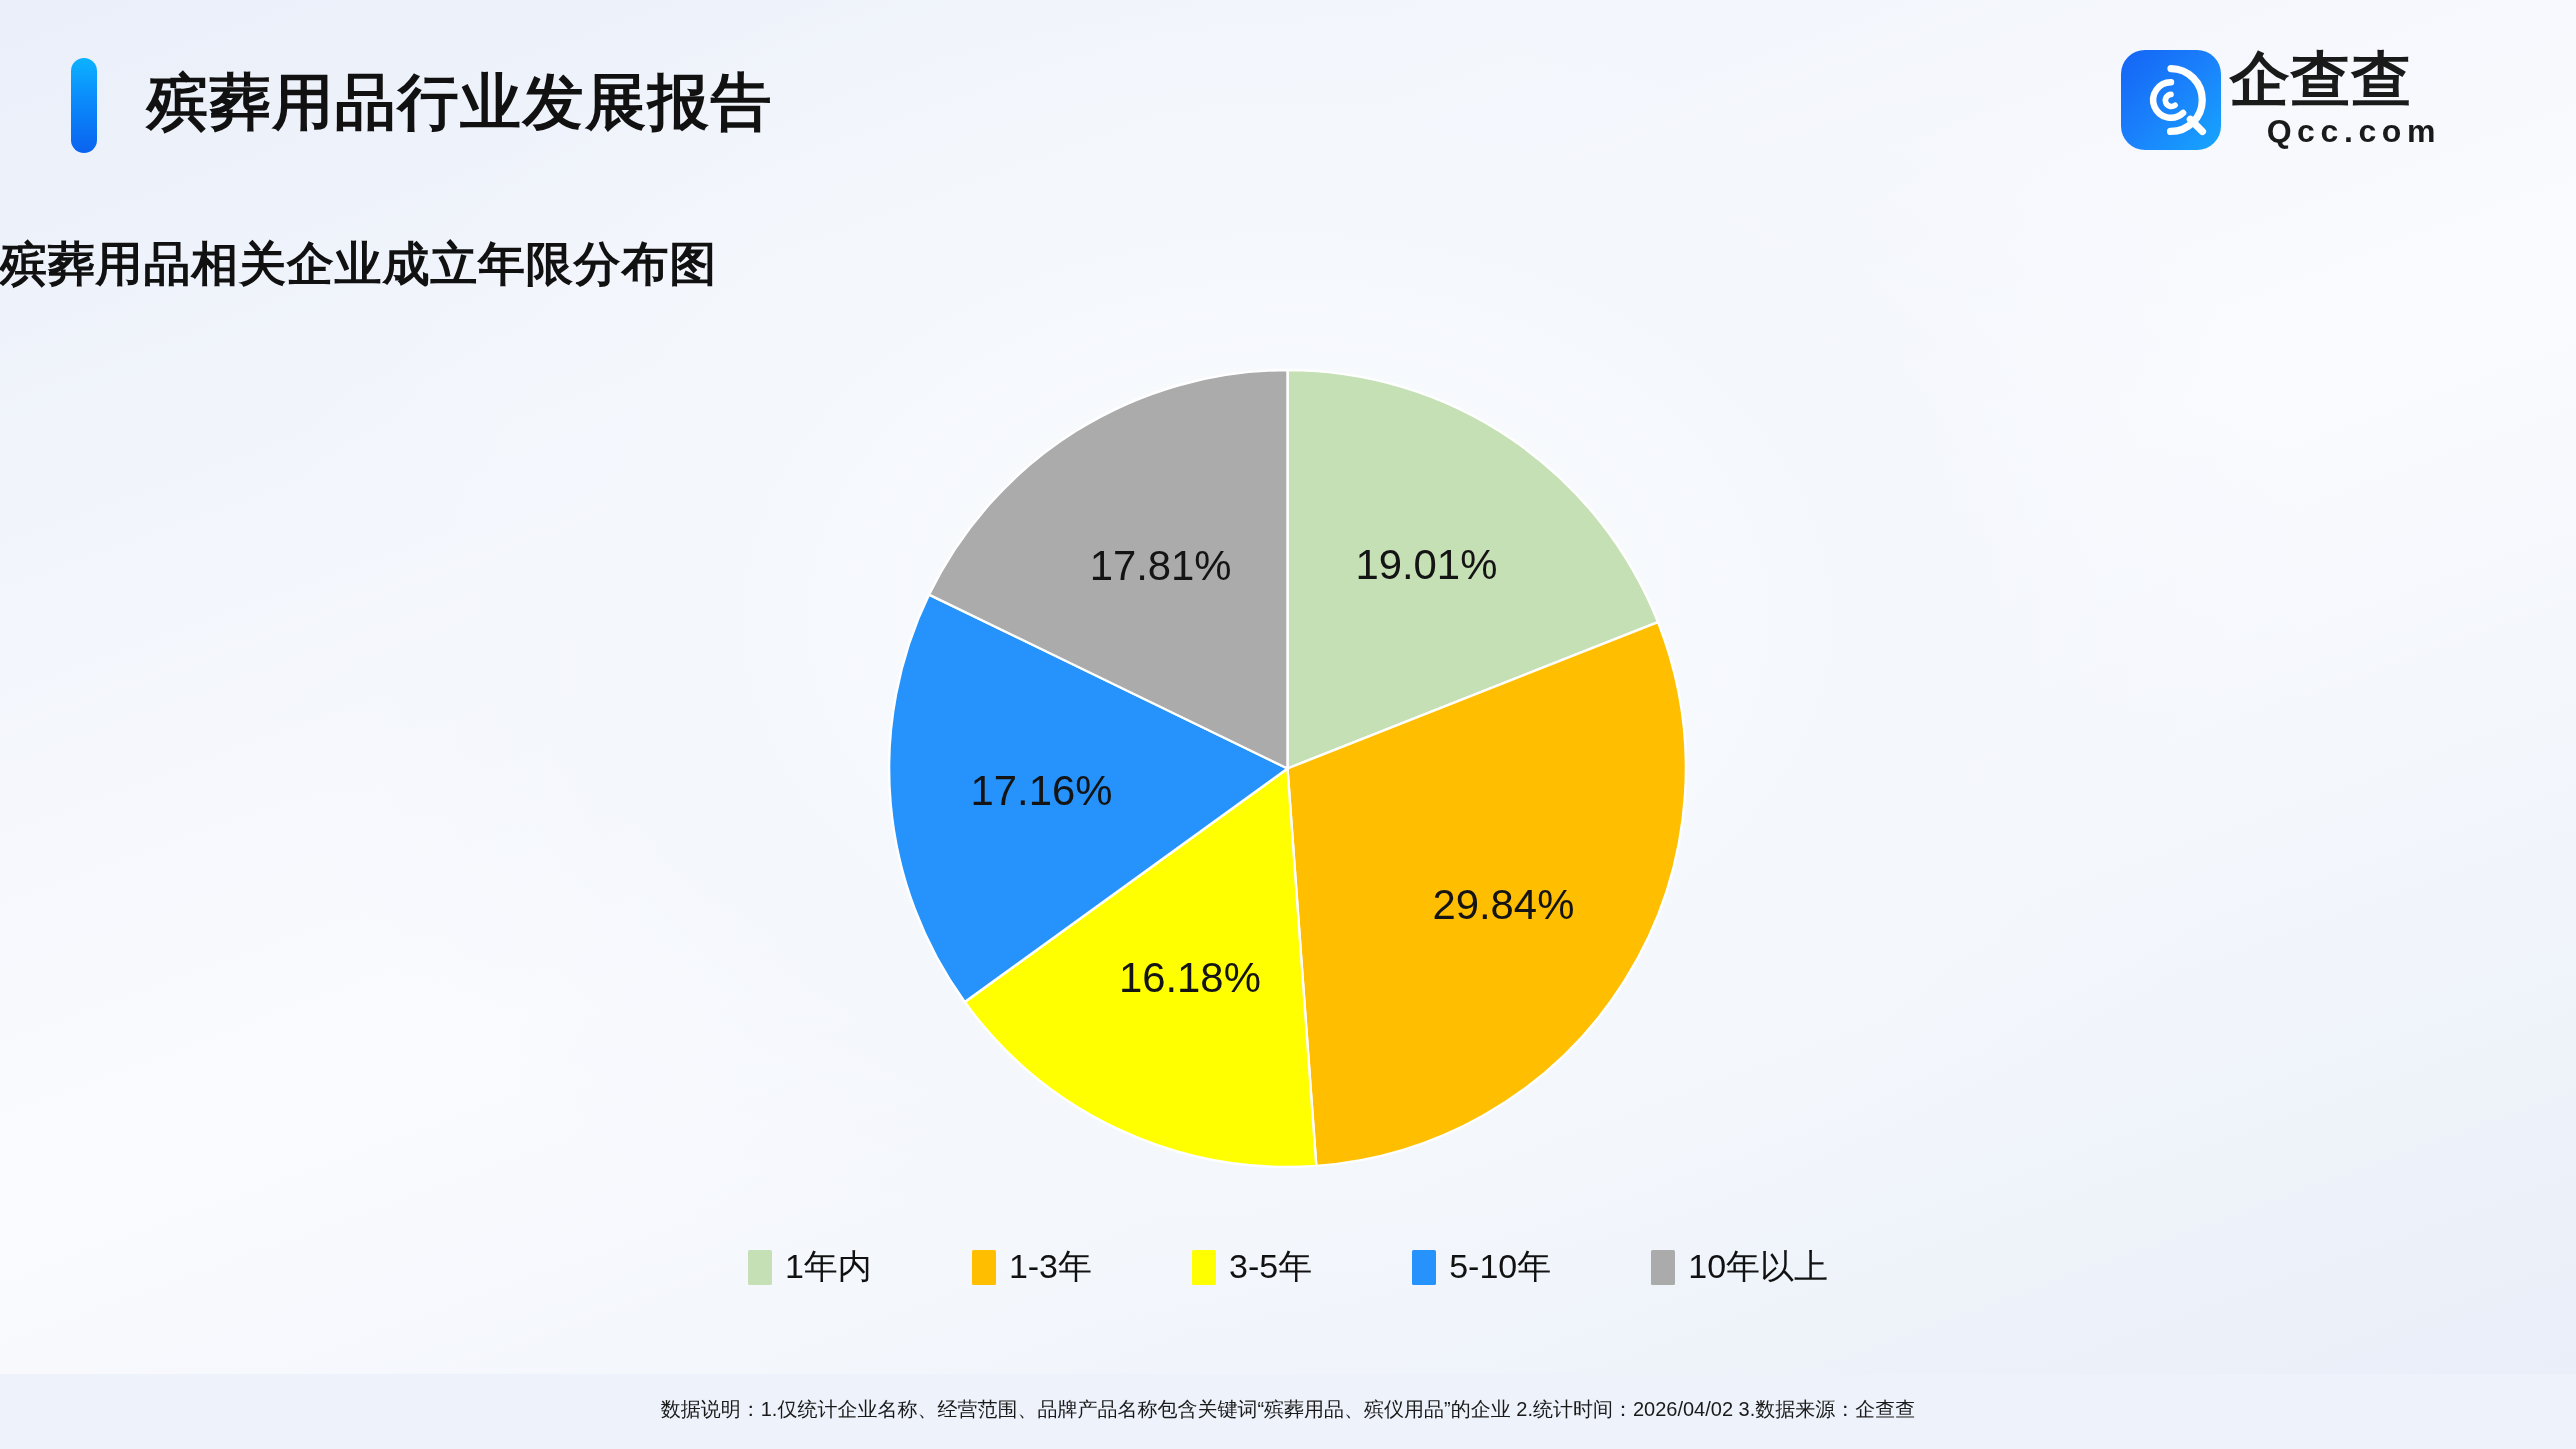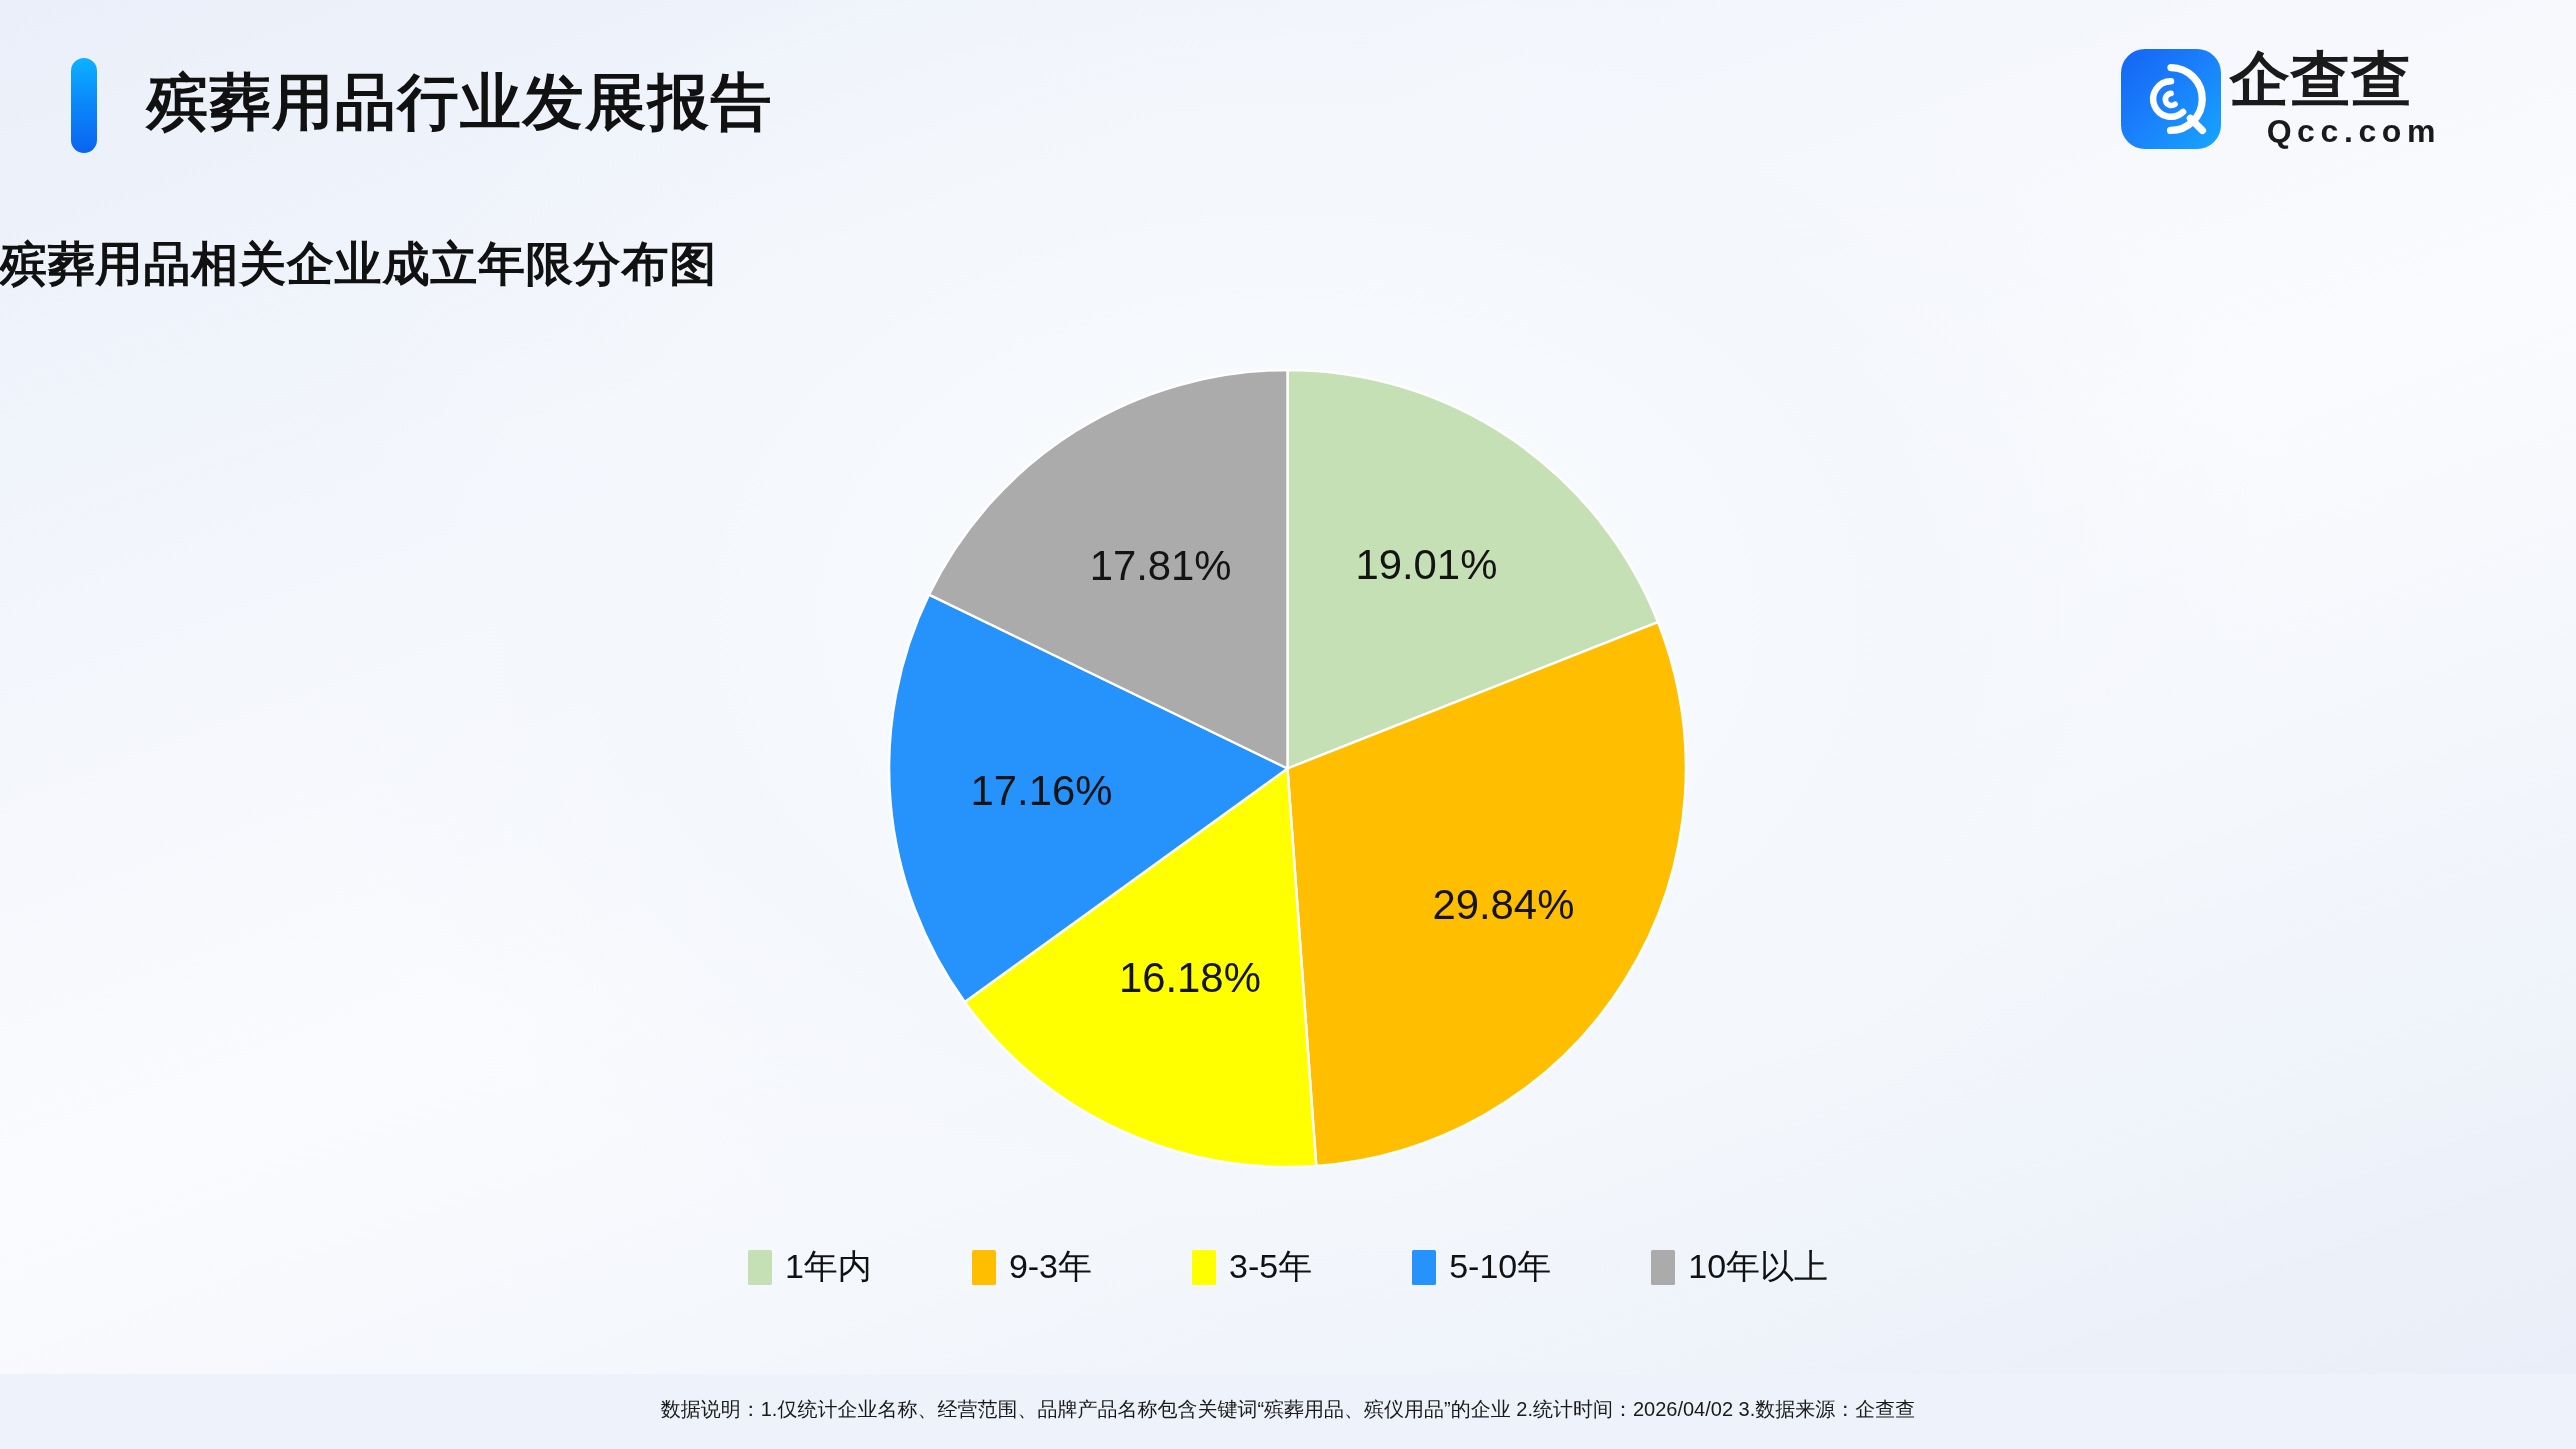--- a/index.html
+++ b/index.html
@@ -51,21 +51,21 @@
     white-space: nowrap;
     line-height: 105px;
   }
 
   
   #logo {
     position: absolute;
     right: 135px;
     top: 47px;
     display: flex;
-    align-items: center;
+    align-items: flex-end;
     gap: 9px;
   }
   #logo-mark {
     width: 100px;
     height: 100px;
     border-radius: 24px;
     background: linear-gradient(135deg, #1464f5 0%, #1a80fb 48%, #16a6fe 100%);
     display: flex;
     align-items: center;
     justify-content: center;
@@ -214,21 +214,21 @@
     </svg>
   </div>
 
   <div id="legend">
       <div class="legend-item">
         <span class="legend-swatch" style="background: rgb(197, 224, 180);"></span>
         <span class="legend-label">1年内</span>
       </div>
       <div class="legend-item">
         <span class="legend-swatch" style="background: rgb(255, 191, 0);"></span>
-        <span class="legend-label">9-3年</span>
+        <span class="legend-label">1-3年</span>
       </div>
       <div class="legend-item">
         <span class="legend-swatch" style="background: rgb(255, 255, 0);"></span>
         <span class="legend-label">3-5年</span>
       </div>
       <div class="legend-item">
         <span class="legend-swatch" style="background: rgb(38, 147, 252);"></span>
         <span class="legend-label">5-10年</span>
       </div>
       <div class="legend-item">

